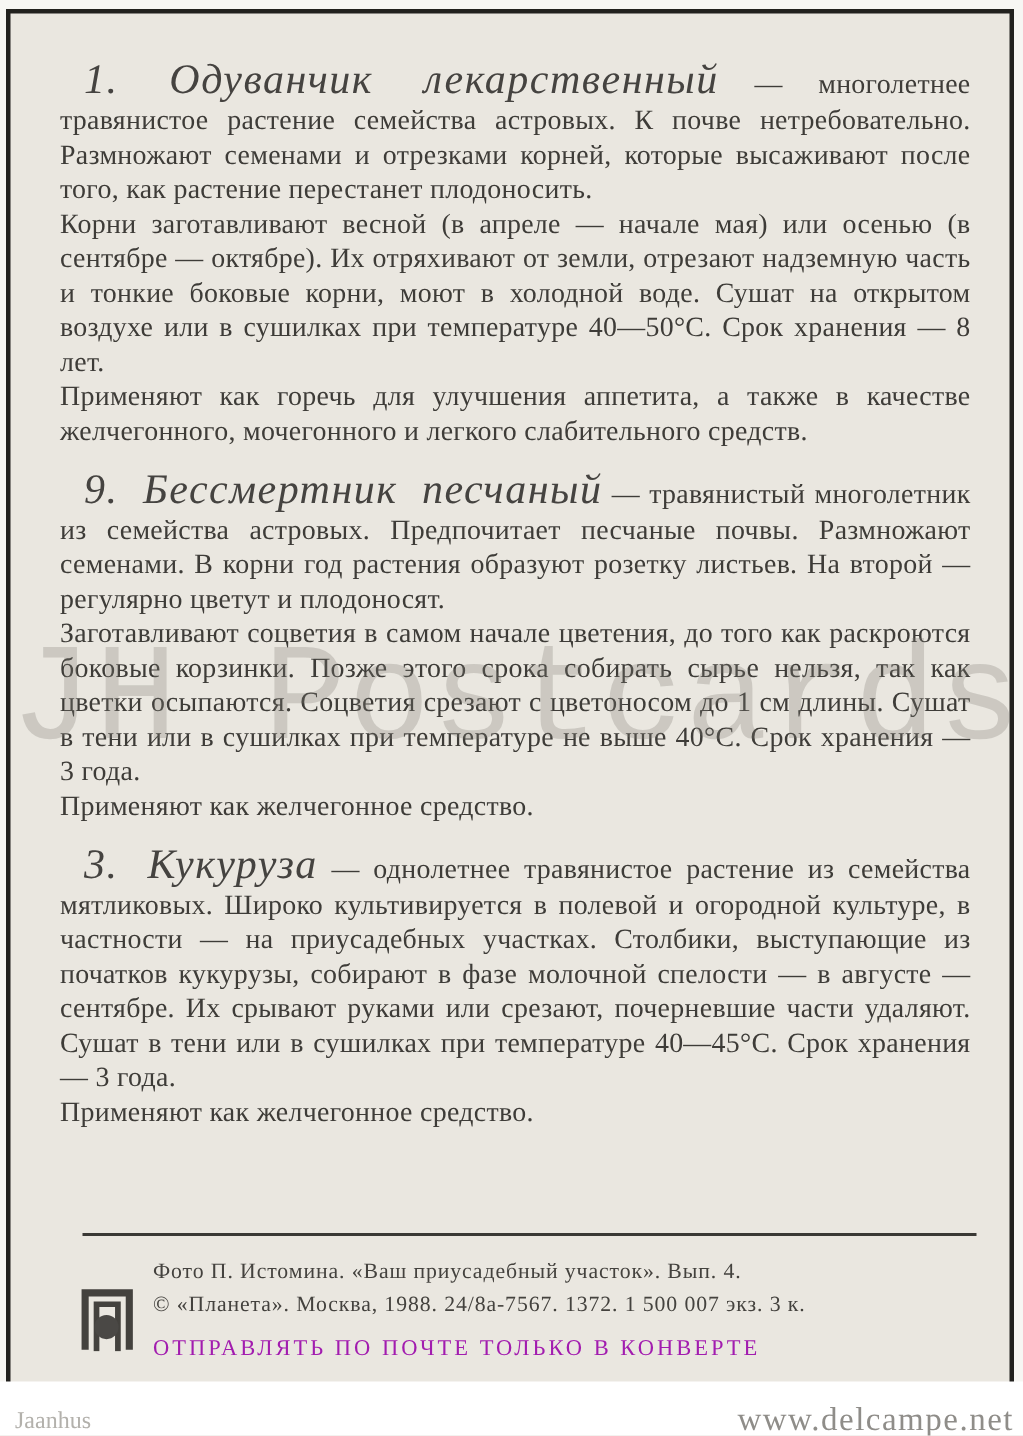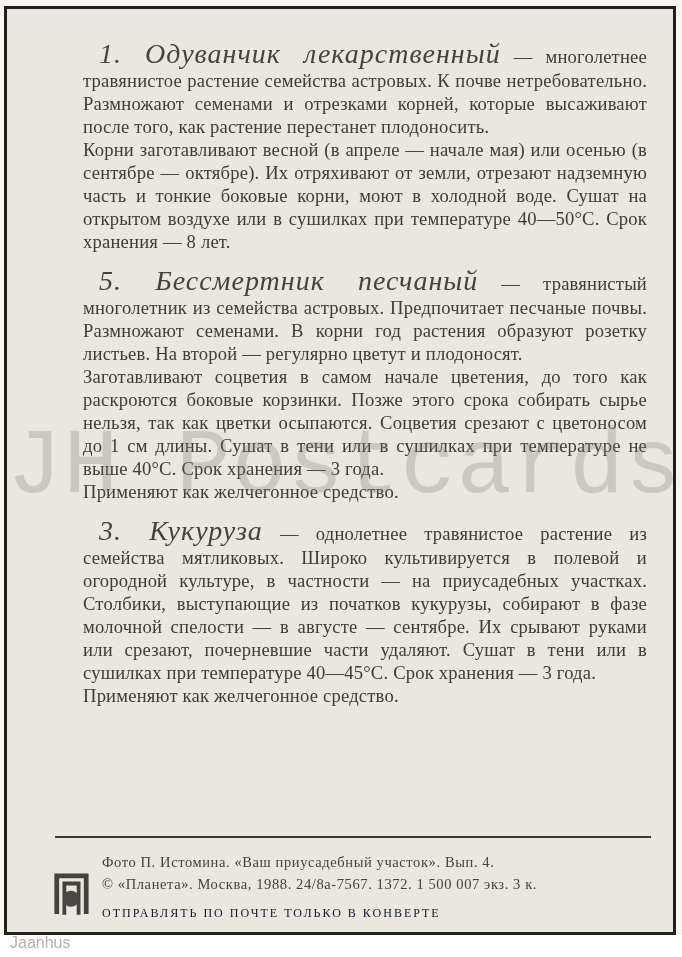--- a/index.html
+++ b/index.html
@@ -17,21 +17,20 @@
     box-sizing:content-box;
   }
   .content{
     position:absolute;left:0;top:0;right:0;bottom:0;
     padding:30px 26px 0 33px;
     color:#3e3c38;
     font-size:18.6px;line-height:23px;
     text-align:justify;
     letter-spacing:0.2px;
     hyphens:auto;
-    margin-left:43px;
   }
   .section{margin:0 0 13px 0;}
   .para{margin:0;}
   .para.first{text-indent:16px;}
   .sec-title{
     font-style:italic;
     font-size:28px;
     line-height:30px;
     letter-spacing:1px;
     word-spacing:7px;
@@ -44,68 +43,69 @@
     text-align:center;
     font-family:Liberation Mono, monospace;
     font-size:92px;line-height:1.1;
     letter-spacing:1px;
     color:rgba(125,122,115,0.28);
     white-space:nowrap;
     pointer-events:none;
   }
   
   .imprint{
-    position:absolute;left:0;right:0;bottom:8px;
+    position:absolute;left:0;right:0;bottom:22px;
   }
   .imprint .rule{
     height:2px;background:#3a3935;
     margin:0 22px 13px 48px;
   }
   .imprint-row{
     display:flex;align-items:flex-start;
     padding-left:45px;
   }
   .logo-wrap{
     width:50px;flex:0 0 50px;
     padding-top:20px;
   }
   .imprint-text{
     font-size:14.5px;line-height:22px;letter-spacing:0.6px;
     color:#44423e;
     text-align:left;
   }
   .notice{
     margin-top:7px;
-    font-size:12px;letter-spacing:2px;
-    color:#0f172a;
+    font-size:15px;letter-spacing:2px;
+    color:#a21caf;
   }
   
   .site-footer{
-    position:absolute;left:0;right:0;bottom:0;height:22px;
+    position:absolute;left:0;right:0;bottom:0;height:36px;
     background:#ffffff;
-    display:flex;justify-content:space-between;align-items:flex-start;
+    display:flex;justify-content:space-between;align-items:flex-end;
     padding:0 6px 1px 10px;box-sizing:border-box;
-    font-family:Liberation Sans, sans-serif;
+    font-family:Liberation Serif, serif;
   }
   .jaanhus{font-size:16px;color:#b3b1ac;line-height:1;}
   .delcampe{font-size:22px;color:#8f8d89;letter-spacing:1px;line-height:0.9;}
 </style>
 </head>
 <body>
 
 <div class="postcard">
   <div class="content">
 
     <div class="section">
       <p class="para first"><span class="sec-title">1. Одуванчик лекарственный</span> <span>— многолетнее травянистое растение семейства астровых. К почве нетребовательно. Размножают семенами и отрезками корней, которые высаживают после того, как растение перестанет плодоносить.</span></p>
       <p class="para">Корни заготавливают весной (в апреле — начале мая) или осенью (в сентябре — октябре). Их отряхивают от земли, отрезают надземную часть и тонкие боковые корни, моют в холодной воде. Сушат на открытом воздухе или в сушилках при температуре 40—50°С. Срок хранения — 8 лет.</p>
+      <p class="para">Применяют как горечь для улучшения аппетита, а также в качестве желчегонного, мочегонного и легкого слабительного средств.</p>
     </div>
 
     <div class="section">
-      <p class="para first"><span class="sec-title">5. Бессмертник песчаный</span> <span>— травянистый многолетник из семейства астровых. Предпочитает песчаные почвы. Размножают семенами. В корни год растения образуют розетку листьев. На второй — регулярно цветут и плодоносят.</span></p>
+      <p class="para first"><span class="sec-title">9. Бессмертник песчаный</span> <span>— травянистый многолетник из семейства астровых. Предпочитает песчаные почвы. Размножают семенами. В корни год растения образуют розетку листьев. На второй — регулярно цветут и плодоносят.</span></p>
       <p class="para">Заготавливают соцветия в самом начале цветения, до того как раскроются боковые корзинки. Позже этого срока собирать сырье нельзя, так как цветки осыпаются. Соцветия срезают с цветоносом до 1 см длины. Сушат в тени или в сушилках при температуре не выше 40°С. Срок хранения — 3 года.</p>
       <p class="para">Применяют как желчегонное средство.</p>
     </div>
 
     <div class="section">
       <p class="para first"><span class="sec-title">3. Кукуруза</span> <span>— однолетнее травянистое растение из семейства мятликовых. Широко культивируется в полевой и огородной культуре, в частности — на приусадебных участках. Столбики, выступающие из початков кукурузы, собирают в фазе молочной спелости — в августе — сентябре. Их срывают руками или срезают, почерневшие части удаляют. Сушат в тени или в сушилках при температуре 40—45°С. Срок хранения — 3 года.</span></p>
       <p class="para">Применяют как желчегонное средство.</p>
     </div>
 
   </div>
@@ -126,13 +126,14 @@
         <div class="notice">ОТПРАВЛЯТЬ ПО ПОЧТЕ ТОЛЬКО В КОНВЕРТЕ</div>
       </div>
     </div>
   </div>
 
   <div class="watermark">JH Postcards</div>
 </div>
 
 <div class="site-footer">
   <span class="jaanhus">Jaanhus</span>
+  <span class="delcampe">www.delcampe.net</span>
 </div>
 
 </body></html>

